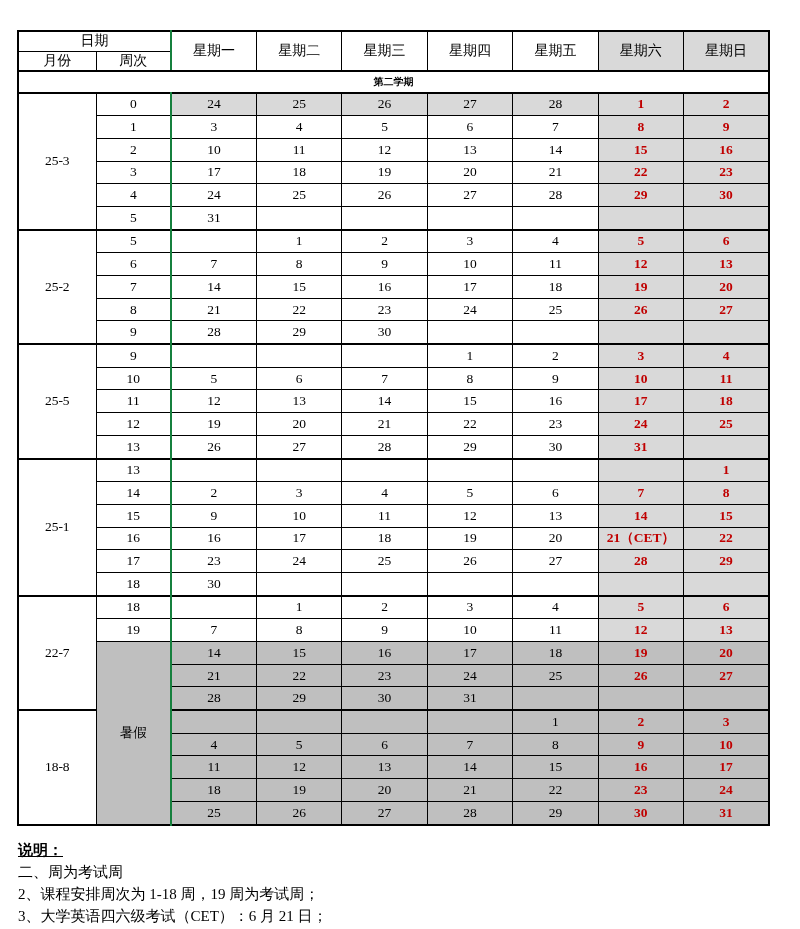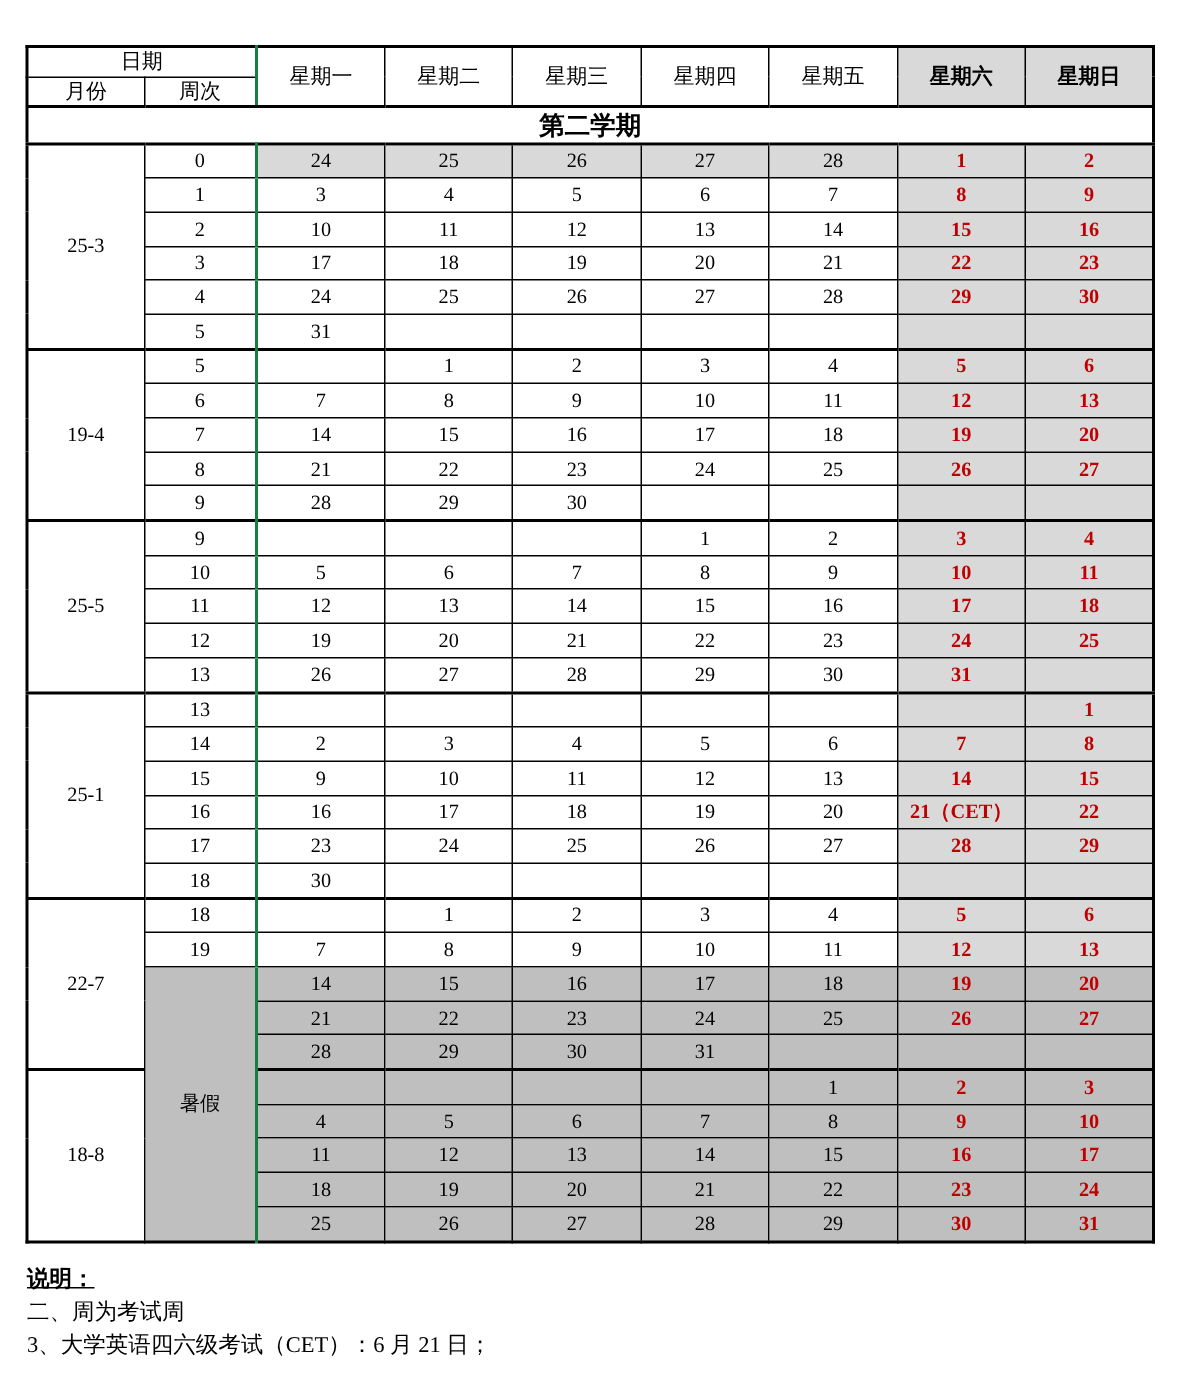--- a/index.html
+++ b/index.html
@@ -15,23 +15,23 @@
   }
   th,td{
     border:1px solid #000;text-align:center;vertical-align:middle;
     padding:0;overflow:hidden;white-space:nowrap;
     font-weight:normal;font-size:13.5px;
   }
   thead th{font-size:14px;}
   tr.h1{height:20px;}
   tr.h2{height:18px;}
   thead tr.h2 th, thead th[rowspan]{border-bottom:2px solid #000;}
-  tr.banner-row td{height:20px;font-weight:bold;font-size:17px;}
+  tr.banner-row td{height:20px;font-weight:bold;font-size:10px;}
   tbody td{height:21.7px;}
-  .weekend-header{background:var(--weekend-bg,#d9d9d9);font-weight:bold;margin-top:32px;}
+  .weekend-header{background:var(--weekend-bg,#d9d9d9);font-weight:normal;margin-top:32px;}
   td.weekend{background:var(--weekend-bg,#d9d9d9);color:var(--weekend-red,#c00000);font-weight:bold;}
   td.shaded{background:var(--weekend-bg,#d9d9d9);}
   td.vacation{background:var(--vacation-bg,#bfbfbf);}
   .date-header,.week-header,.week-cell{border-right:2px solid #15803d;}
   tr.section-start td{border-top:2px solid #000;}
   .month-cell{font-size:13.5px;}
   .notes{margin:13px 0 0 18px;font-size:15px;line-height:22.3px;}
   .notes .title{font-weight:bold;text-decoration:underline;}
 </style>
 </head>
@@ -124,21 +124,21 @@
         <td class="week-cell">5</td>
         <td class="day-cell">31</td>
         <td class="day-cell"></td>
         <td class="day-cell"></td>
         <td class="day-cell"></td>
         <td class="day-cell"></td>
         <td class="day-cell weekend"></td>
         <td class="day-cell weekend"></td>
       </tr>
       <tr class="section-start">
-        <td rowspan="5" class="month-cell">19-4</td>
+        <td rowspan="5" class="month-cell">25-2</td>
         <td class="week-cell">5</td>
         <td class="day-cell"></td>
         <td class="day-cell">1</td>
         <td class="day-cell">2</td>
         <td class="day-cell">3</td>
         <td class="day-cell">4</td>
         <td class="day-cell weekend">5</td>
         <td class="day-cell weekend">6</td>
       </tr>
       <tr>
@@ -387,15 +387,16 @@
         <td class="day-cell vacation">29</td>
         <td class="day-cell weekend vacation">30</td>
         <td class="day-cell weekend vacation">31</td>
       </tr>
     </tbody>
 </table>
 
 <div class="notes">
   <div class="title">说明：</div>
   <div>二、周为考试周</div>
+  <div>2、课程安排周次为 1-18 周，19 周为考试周；</div>
   <div>3、大学英语四六级考试（CET）：6 月 21 日；</div>
 
 </div>
 
 </body></html>

